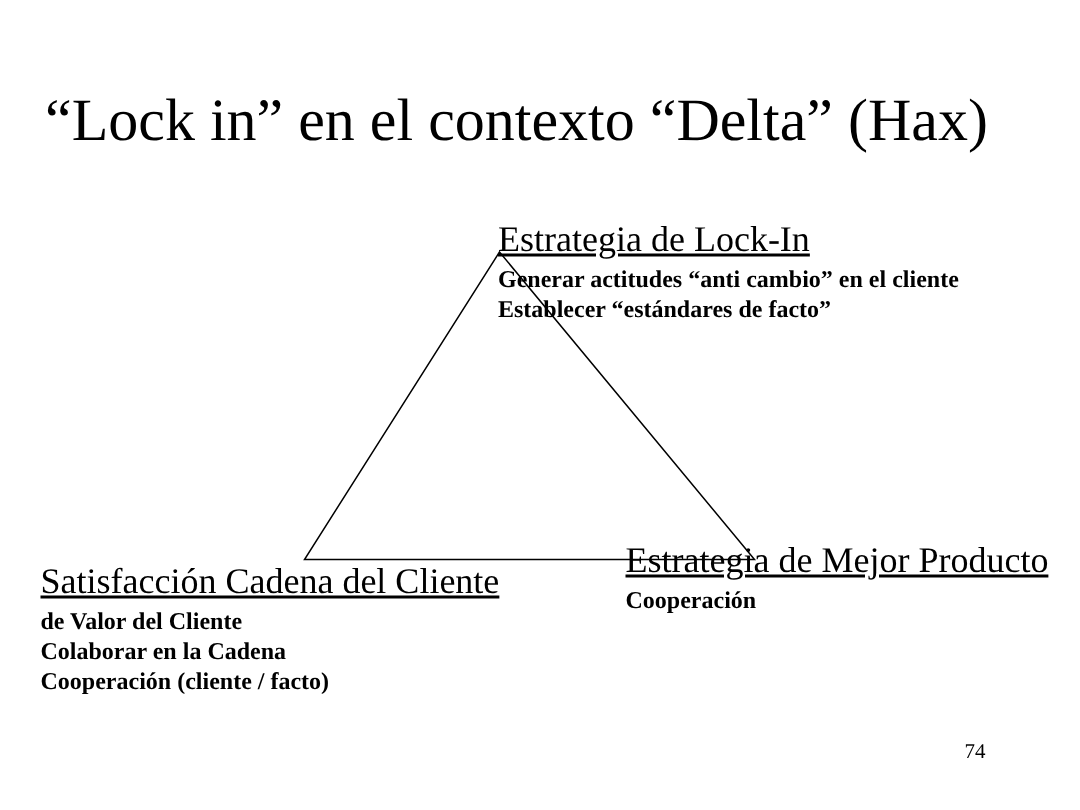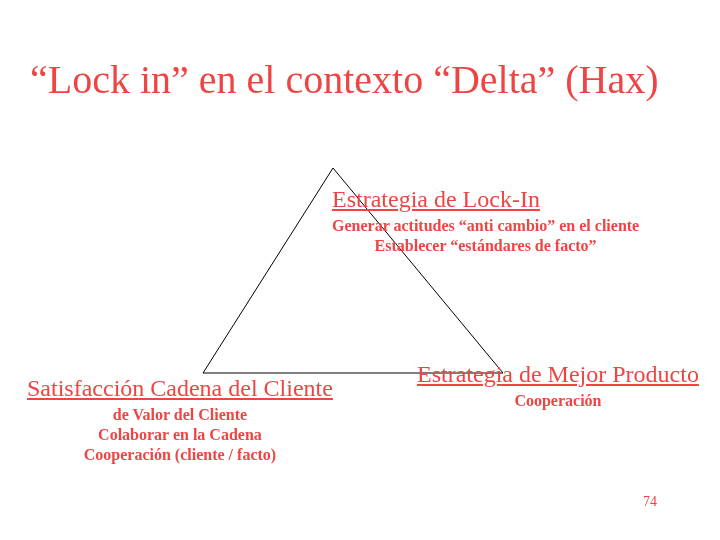--- a/index.html
+++ b/index.html
@@ -41,45 +41,44 @@
     line-height: 28px;
     font-weight: normal;
     text-decoration: underline;
     text-decoration-thickness: 2px;
     text-underline-offset: 2px;
     white-space: nowrap;
     margin: 0;
   }
   .node-lines {
     margin-top: 3px;
-    text-align: center;
   }
   .node-line {
     font-size: 16px;
     line-height: 20px;
     font-weight: bold;
     white-space: nowrap;
   }
-  .node-lockin        { left: 332px; top: 146px; margin-top: 39px; }
+  .node-lockin        { left: 332px; top: 146px; }
   .node-satisfaccion  { left: 27px;  top: 374px; }
   .node-mejorproducto { left: 417px; top: 360px; }
   .page-number {
     position: absolute;
     left: 620px;
     top: 494px;
     width: 60px;
     text-align: center;
     font-size: 14px;
     line-height: 16px;
   }
 </style>
 </head>
 <body>
 
-<div class="slide" style="background: rgb(255, 255, 255); color: #ef4444;">
+<div class="slide" style="background: rgb(255, 255, 255); color: #000000;">
 
   <h1 class="slide-title">“Lock in” en el contexto “Delta” (Hax)</h1>
 
   <svg class="triangle-svg" viewBox="0 0 720 540" xmlns="http://www.w3.org/2000/svg">
     <polygon points="333,168 203,373 503,373" fill="none" stroke="#000000" stroke-width="1"></polygon>
   </svg>
 
   <div class="node node-lockin">
     <h2 class="node-heading">Estrategia de Lock-In</h2>
     <div class="node-lines">

